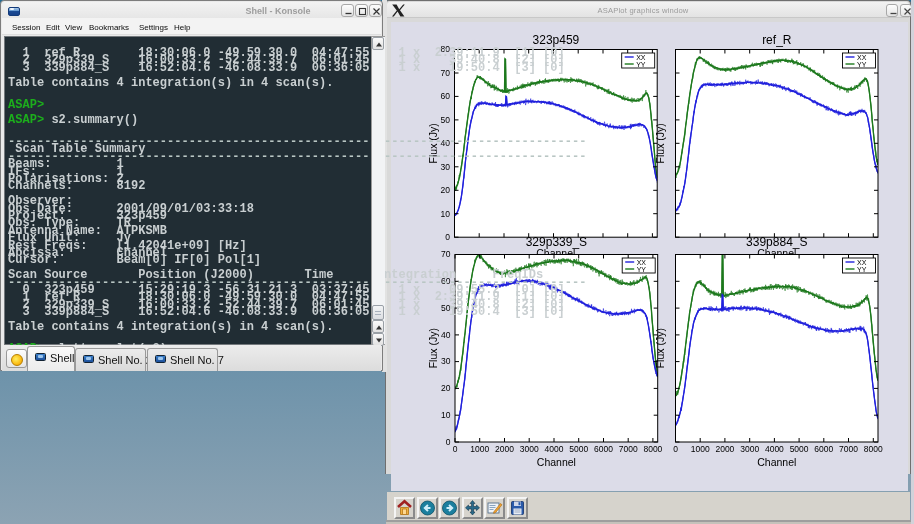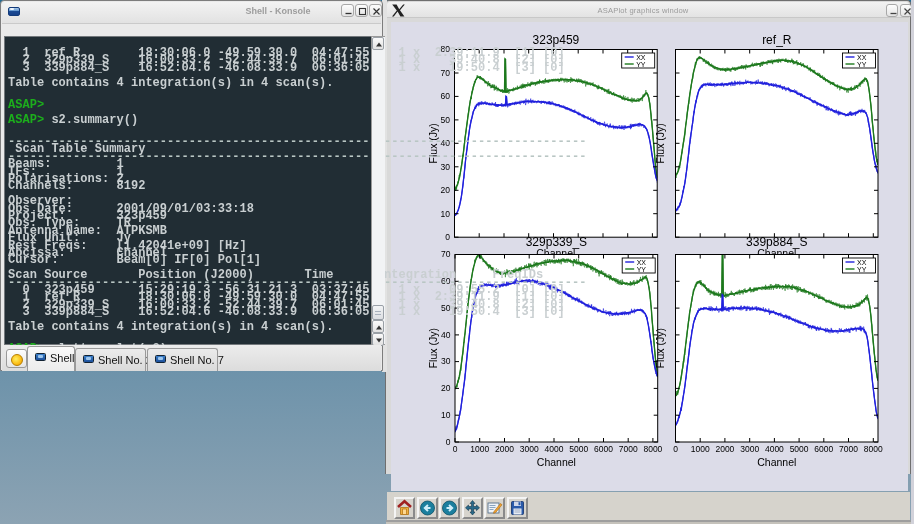--- a/index.html
+++ b/index.html
@@ -253,20 +253,28 @@
         <svg width="11" height="11" viewBox="0 0 11 11">
           <rect x="2.5" y="2.5" width="6" height="6" fill="none" stroke="#333" stroke-width="1.1"></rect>
         </svg>
       </div>
     <div class="wbtn" style="left:367px">
         <svg width="11" height="11" viewBox="0 0 11 11">
           <path d="M2.5 2.5 l6 6 M8.5 2.5 l-6 6" stroke="#333" stroke-width="1.2"></path>
         </svg>
       </div>
   </div>
+  <div class="menu">
+    <span style="left:10px">Session</span>
+      <span style="left:44px">Edit</span>
+      <span style="left:63px">View</span>
+    <span style="left:87px">Bookmarks</span>
+      <span style="left:137px">Settings</span>
+      <span style="left:172px">Help</span>
+  </div>
   <div id="term">
       <pre>  1  ref_R        18:30:06.0 -49.59.30.0  04:47:55    1 x  2:39:11.9  [1] [0]
   2  329p339_S    16:00:33.2 -52.44.39.7  06:01:45    1 x    39:40.8  [2] [0]
   3  339p884_S    16:52:04.6 -46.08.33.9  06:36:05    1 x    19:50.4  [3] [0]
 &nbsp;
 Table contains 4 integration(s) in 4 scan(s).
 &nbsp;
 &nbsp;
 <span class="gp">ASAP&gt;</span>
 &nbsp;

